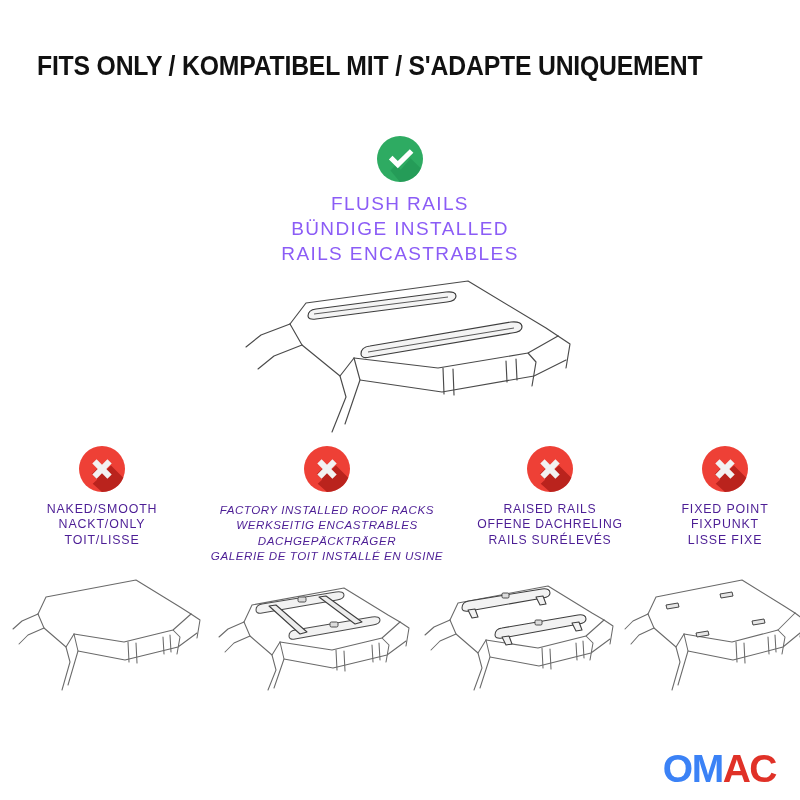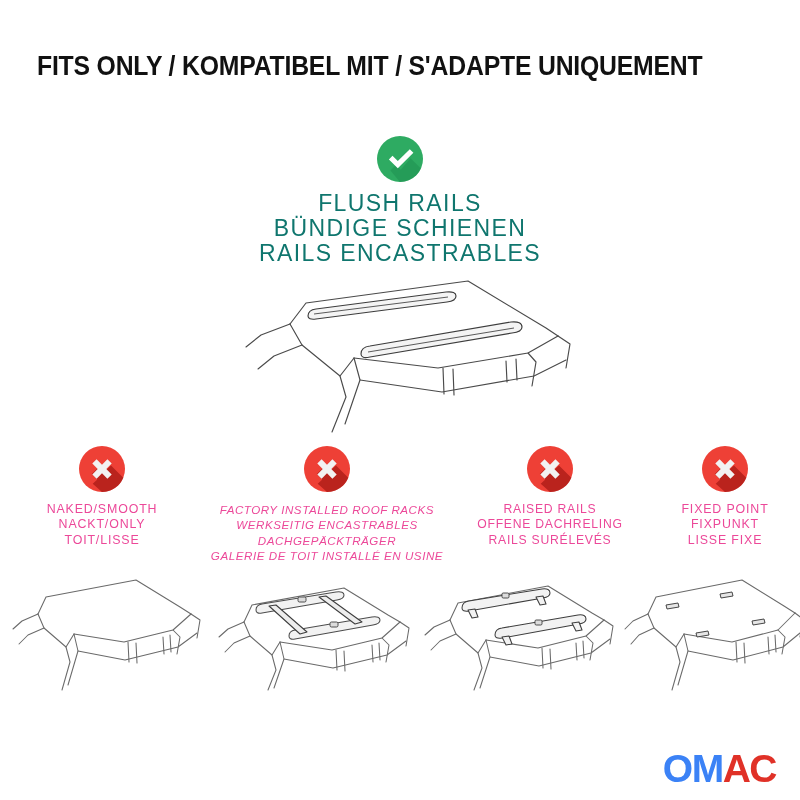--- a/index.html
+++ b/index.html
@@ -39,24 +39,24 @@
   
   .hero {
     position: absolute;
     top: 136px;
     left: 0;
     width: 800px;
     text-align: center;
   }
   .hero-labels {
     margin-top: 9px;
-    font-size: 23px;
+    font-size: 19px;
     line-height: 25px;
     letter-spacing: 1.4px;
-    color: #0f766e;
+    color: #8b5cf6;
     font-weight: 500;
     white-space: nowrap;
   }
   .hero-art {
     position: absolute;
     top: 272px;
     left: 228px;
     width: 380px;
     height: 165px;
   }
@@ -88,21 +88,21 @@
   .opt-1 { width: 246px; font-style: italic; }
   .opt-2 { width: 200px; }
   .opt-3 { width: 150px; }
 
   .opt-badge-row { height: 52px; }
   .opt-text {
     margin-top: 4px;
     font-size: 12.4px;
     line-height: 15.4px;
     letter-spacing: 0.85px;
-    color: #ec4899;
+    color: #4c1d95;
     font-weight: 500;
     white-space: nowrap;
   }
   .opt-1 .opt-text { font-size: 11.6px; letter-spacing: 0.55px; }
   .opt-2 .opt-text { font-size: 12.2px; letter-spacing: 0.75px; }
 
   
   .art-row {
     position: absolute;
     top: 552px;
@@ -144,21 +144,21 @@
   <span class="badge">
     <svg width="46" height="46" viewBox="0 0 46 46" aria-hidden="true">
       <circle cx="23" cy="23" r="23" fill="#2eab62"></circle>
       <path d="M23 46a23 23 0 0 0 20.9-13.4L33.5 22.2l-9.8 11.6-4.9-4.7-5.4 5.3z" fill="#1f8f50" opacity="0.55"></path>
       <path d="M11.9 23.4l3.6-3.6 5.3 5.3 12-11.9 3.6 3.6-15.6 15.5z" fill="#ffffff"></path>
     </svg>
   </span>
 
   <div class="hero-labels">
     <div>FLUSH RAILS</div>
-    <div>BÜNDIGE SCHIENEN</div>
+    <div>BÜNDIGE INSTALLED</div>
     <div>RAILS ENCASTRABLES</div>
   </div>
 </div>
 
 <div class="hero-art">
   <svg width="380" height="165" viewBox="0 0 380 165" aria-hidden="true">
     <g fill="none" stroke="#4a4a4a" stroke-width="1.15" stroke-linejoin="round" stroke-linecap="round">
 
       <path d="M62 52 L78 31 L240 9 L318 56 L330 64"></path>
       <path d="M62 52 L74 73 L112 104 L126 86"></path>

